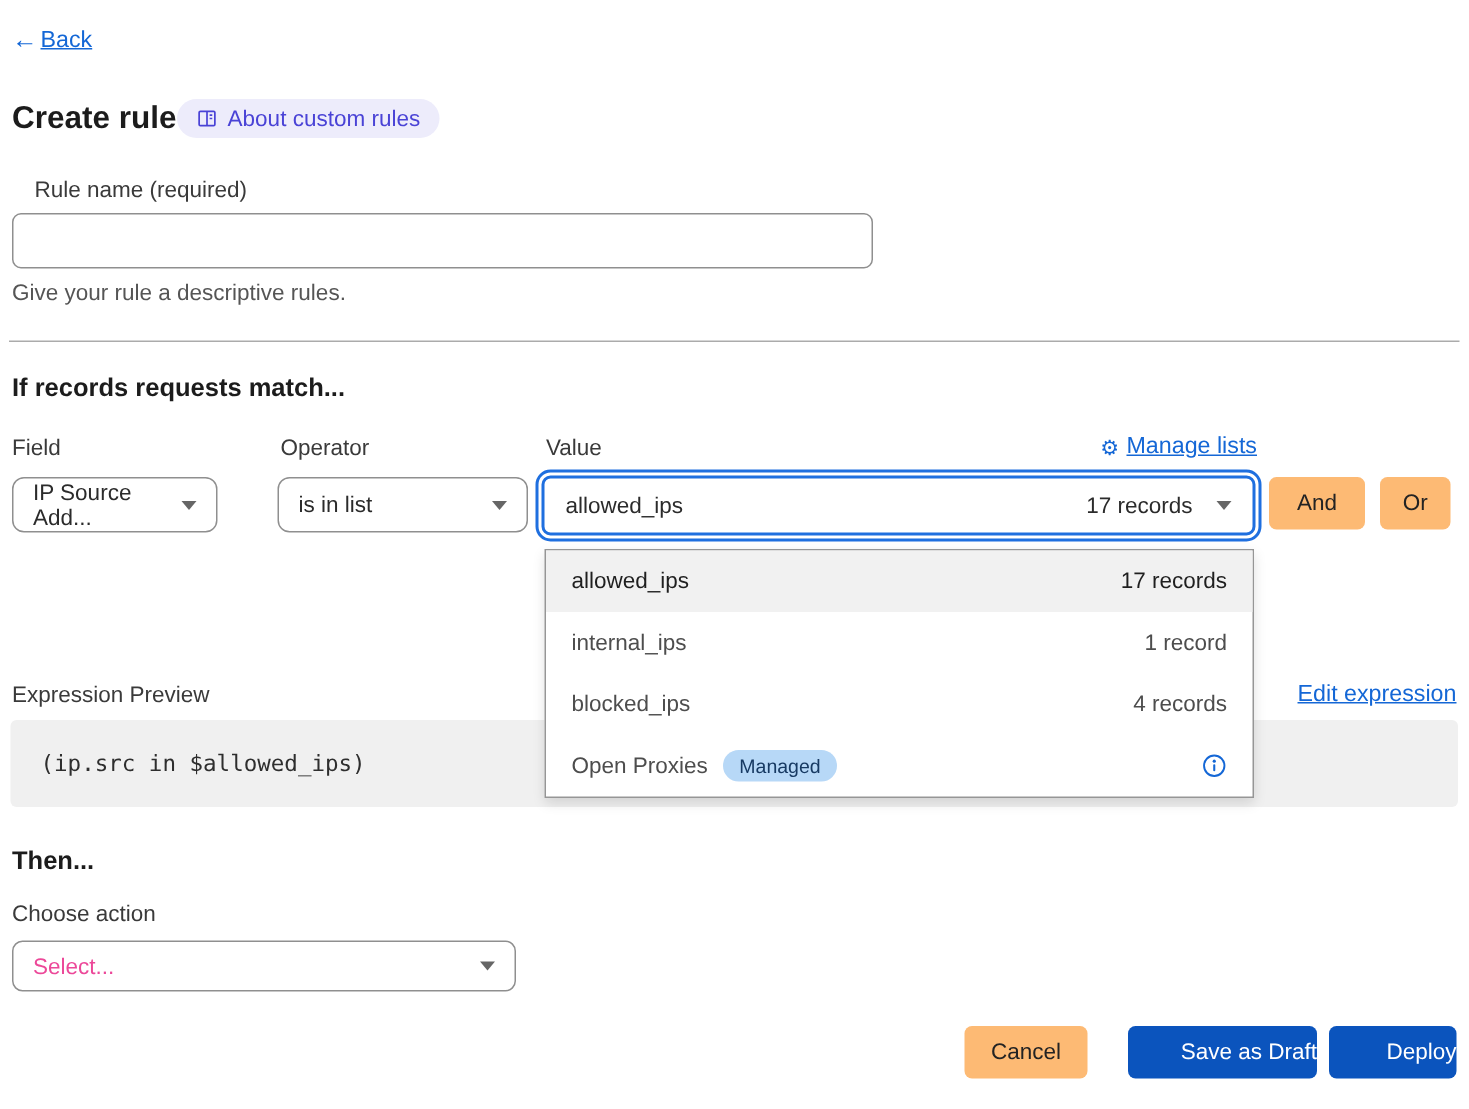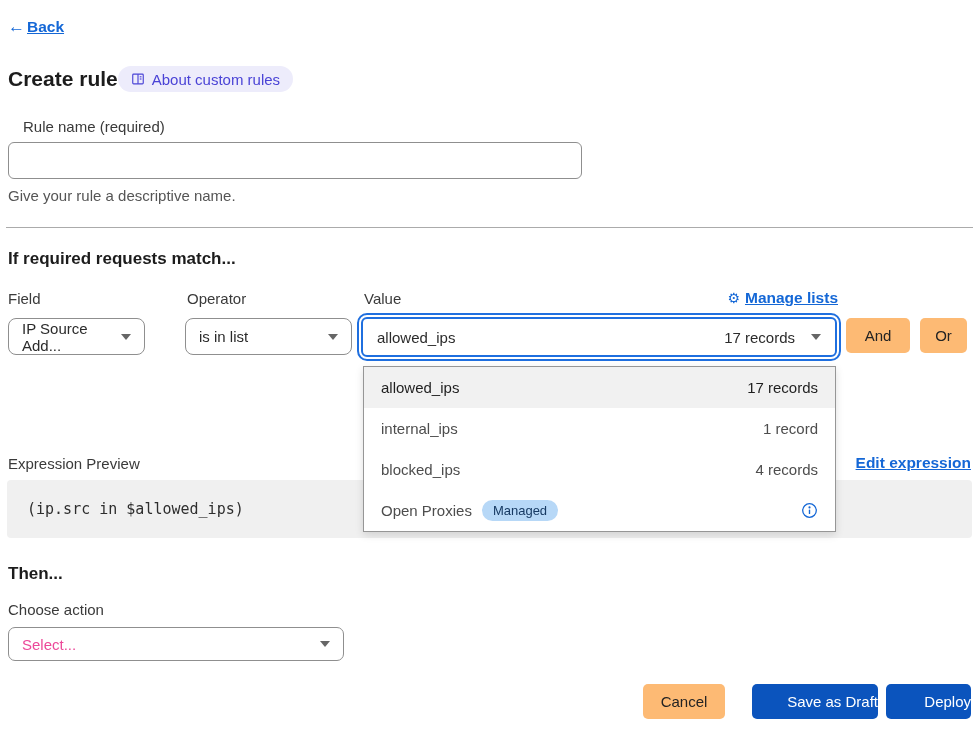--- a/index.html
+++ b/index.html
@@ -2,21 +2,21 @@
 <html><head>
 <meta charset="utf-8">
 <style>
   * { margin:0; padding:0; box-sizing:border-box; }
   html,body { background:#fff; }
   body { font-family:"Liberation Sans", sans-serif; color:#1f1f1f; }
   .page { position:relative; width:979px; height:739px; background:#fff; overflow:hidden; }
 
   a { text-decoration:none; cursor:pointer; }
   .link { color:#1467d6; font-size:15.5px; }
-  .link .u { text-decoration:underline;font-weight:bold; }
+  .link .u { text-decoration:underline; }
 
   
   .back { position:absolute; top:17px; left:8px; display:flex; align-items:center; gap:2px; }
   .back .arrow { font-size:17px; }
 
   
   .title-row { position:absolute; top:66px; left:8px; display:flex; align-items:center; }
   .page-title { font-size:21px; font-weight:700; color:#1c1c1c; }
   .about-badge { display:flex; align-items:center; gap:7px; height:26px; padding:0 13px;
                  background:#edecfb; border-radius:13px; color:#4a43d6; font-size:15px; }
@@ -105,25 +105,25 @@
         <line x1="8" y1="2.5" x2="8" y2="13.5"></line>
         <line x1="10" y1="5.5" x2="12" y2="5.5"></line>
         <line x1="10" y1="8" x2="12" y2="8"></line>
       </svg>
       <span>About custom rules</span>
     </a>
   </div>
 
   <div class="rule-label">Rule name (required)</div>
   <input class="rule-input" type="text" value="" style="">
-  <div class="helper">Give your rule a descriptive name.</div>
+  <div class="helper">Give your rule a descriptive rules.</div>
 
   <div class="divider"></div>
 
-  <h2 class="match-heading">If required requests match...</h2>
+  <h2 class="match-heading">If records requests match...</h2>
 
   <div class="col-label lbl-field">Field</div>
   <div class="col-label lbl-operator">Operator</div>
   <div class="col-label lbl-value">Value</div>
 
   <a class="manage-lists link">
     <span class="gear">⚙</span>
     <span class="u">Manage lists</span>
   </a>
 

